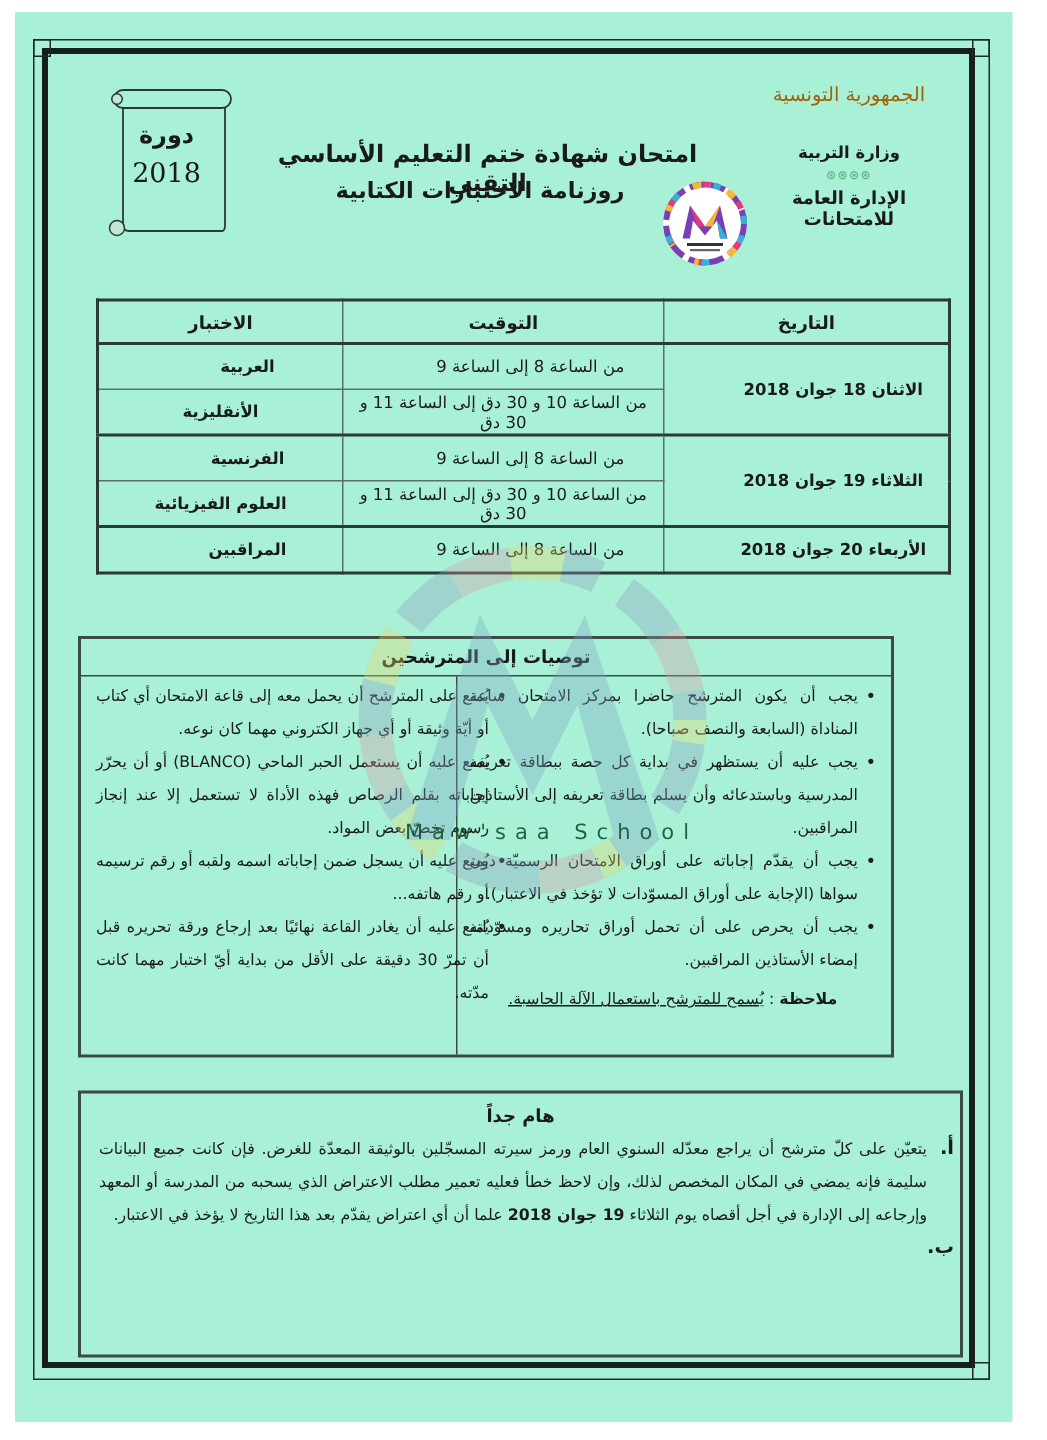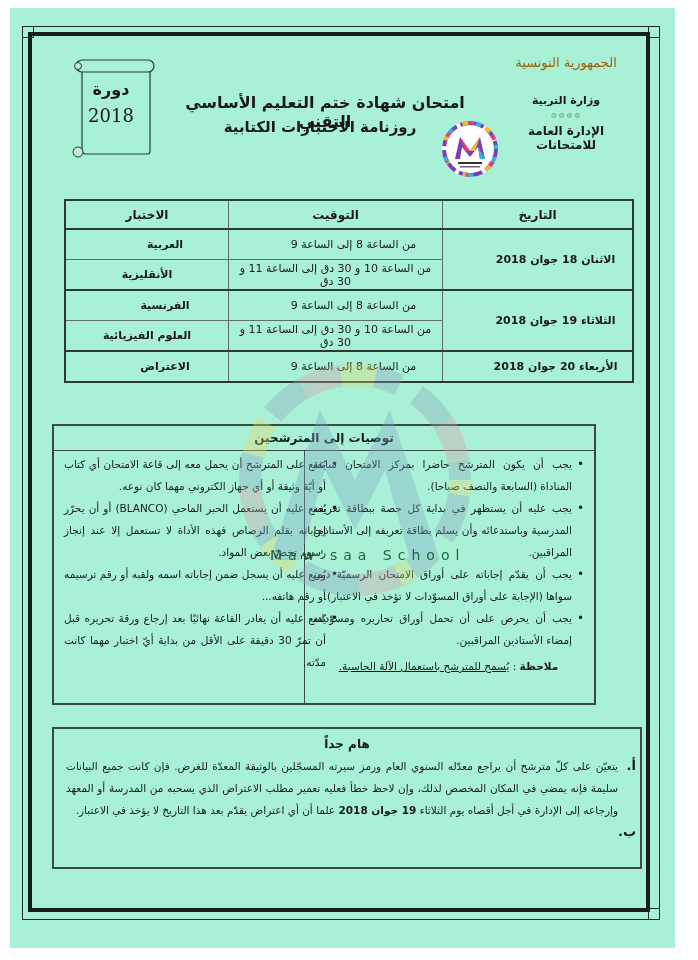--- a/index.html
+++ b/index.html
@@ -66,21 +66,21 @@
   .recs-col.left { left:0; width:292px; padding:2px 8px 0 10px; box-sizing:border-box; }
   .recs-col ul { margin:0; padding:0 12px 0 0; list-style:none; }
   .recs-col li { position:relative; text-align:justify; }
   .recs-col li::before { content:"•"; position:absolute; right:-12px; top:0; font-size:12px; }
   .note { text-align:center; margin-top:4px; }
   .note b { font-weight:bold; }
   .note u { text-decoration:underline; }
 
   
   .imp {
-    position:absolute; left:52px; top:727px; width:590px; height:142px;
+    position:absolute; left:52px; top:727px; width:590px; height:178px;
     border:2px solid #3b4a43; box-sizing:border-box; direction:rtl; font-size:10.5px; line-height:22px;
   }
   .imp-title { text-align:center; font-weight:bold; font-size:12px; margin-top:4px; }
   .imp-item { position:relative; padding:0 22px 0 12px; text-align:justify; }
   .imp-item .lbl { position:absolute; right:4px; top:0; font-weight:bold; font-size:13px; }
   .bold { font-weight:bold; }
 
   
   .wm { position:absolute; left:210px; top:360px; width:290px; height:240px; pointer-events:none; opacity:0.35; }
   .wm-text { position:absolute; left:270px; top:547px; font-size:14px; letter-spacing:6px; color:#14532d; opacity:0.9; font-family:"DejaVu Sans", sans-serif; }
@@ -155,21 +155,21 @@
       <td>من الساعة 8 إلى الساعة 9</td>
       <td class="subj">الفرنسية</td>
     </tr>
     <tr>
       <td>من الساعة 10 و 30 دق إلى الساعة 11 و 30 دق</td>
       <td class="subj">العلوم الفيزيائية</td>
     </tr>
     <tr class="grp">
       <td class="date">الأربعاء 20 جوان 2018</td>
       <td>من الساعة 8 إلى الساعة 9</td>
-      <td class="subj">الاعتراض</td>
+      <td class="subj">المراقبين</td>
     </tr>
   </tbody>
 </table>
 
 <div class="recs">
   <div class="recs-title">توصيات إلى المترشحين</div>
   <div class="recs-col right">
     <ul>
       <li>يجب أن يكون المترشح حاضرا بمركز الامتحان ساعة المناداة (السابعة والنصف صباحا).</li>
       <li>يجب عليه أن يستظهر في بداية كل حصة ببطاقة تعريفه المدرسية وباستدعائه وأن يسلم بطاقة تعريفه إلى الأستاذين المراقبين.</li>

